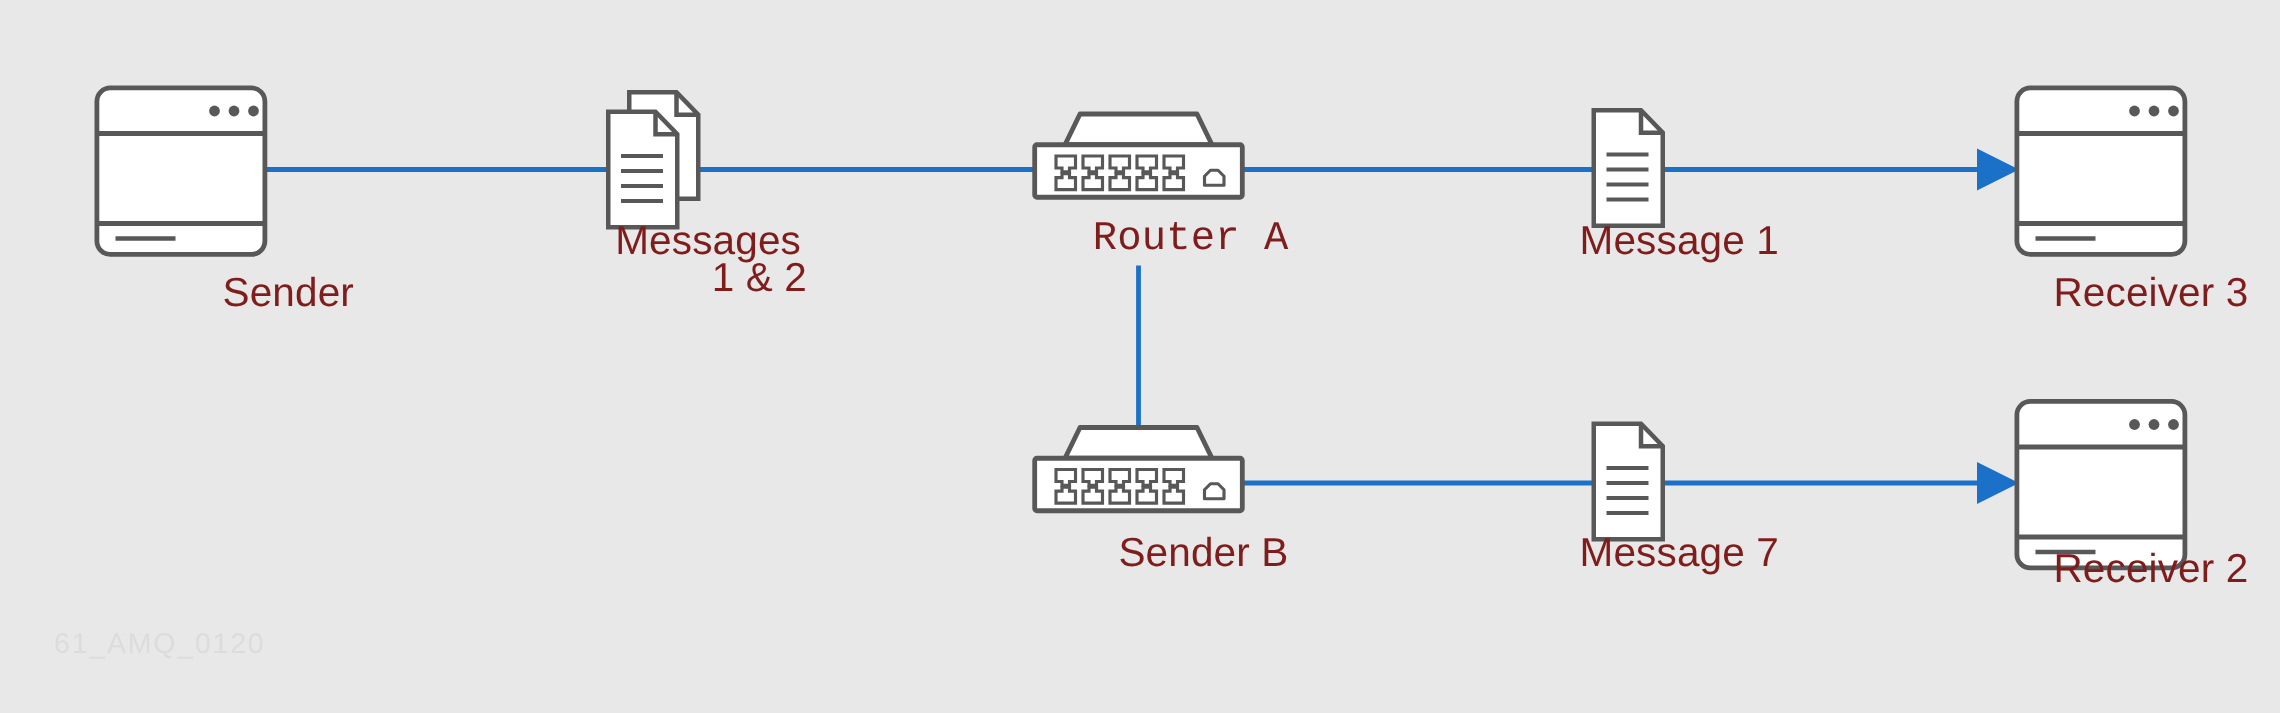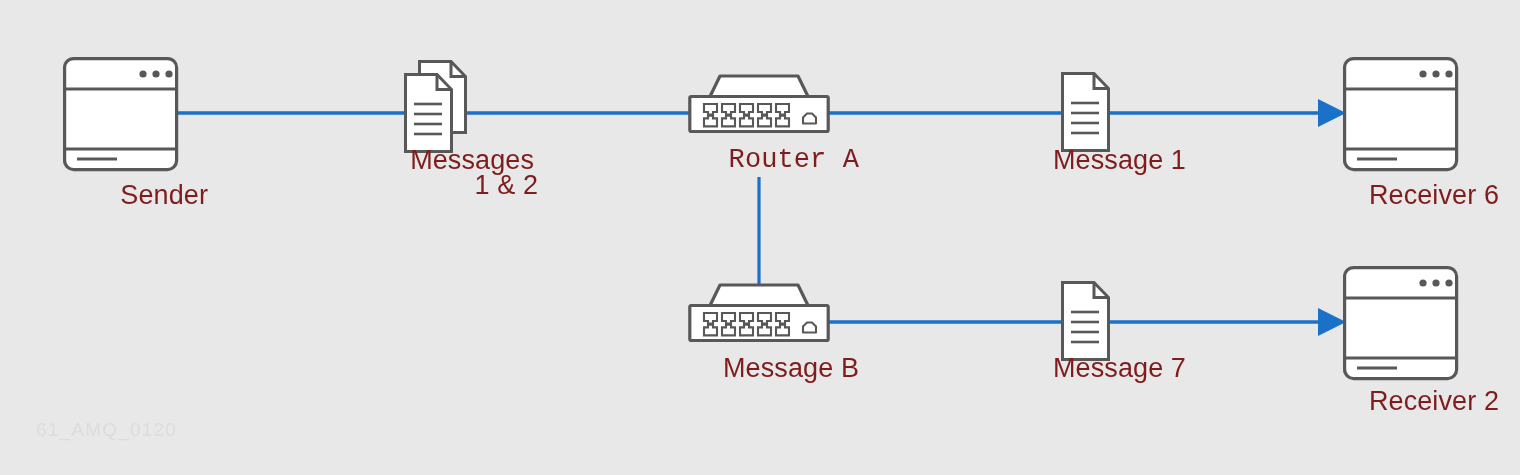--- a/index.html
+++ b/index.html
@@ -135,30 +135,30 @@
 
   <g>
     <use href="#doc-icon" x="1061" y="281"></use>
   </g>
 
   <g>
     <use href="#win-icon" x="1343" y="266"></use>
   </g>
 </svg>
 
-<div class="lbl" style="left:8px;top:183px;width:200px;">Sender</div>
+<div class="lbl" style="left:36px;top:183px;width:200px;">Sender</div>
 
 <div class="lbl" style="left:334px;top:148px;width:200px;">Messages</div>
 <div class="lbl" style="left:338px;top:173px;width:200px;">1 &amp; 2</div>
 
 <div class="lbl" style="left:659px;top:148px;width:200px;font-family:Liberation Mono, monospace;">Router A</div>
 
 <div class="lbl" style="left:986px;top:148px;width:200px;">Message 1</div>
 
-<div class="lbl" style="left:1299px;top:183px;width:200px;">Receiver 6</div>
+<div class="lbl" style="left:1299px;top:183px;width:200px;">Receiver 3</div>
 
-<div class="lbl" style="left:659px;top:356px;width:200px;">Message B</div>
+<div class="lbl" style="left:659px;top:356px;width:200px;">Sender B</div>
 
 <div class="lbl" style="left:986px;top:356px;width:200px;">Message 7</div>
 
-<div class="lbl" style="left:1299px;top:389px;width:200px;">Receiver 2</div>
+<div class="lbl" style="left:1299px;top:367px;width:200px;">Receiver 2</div>
 
 <div class="watermark">61_AMQ_0120</div>
 
 </body></html>

